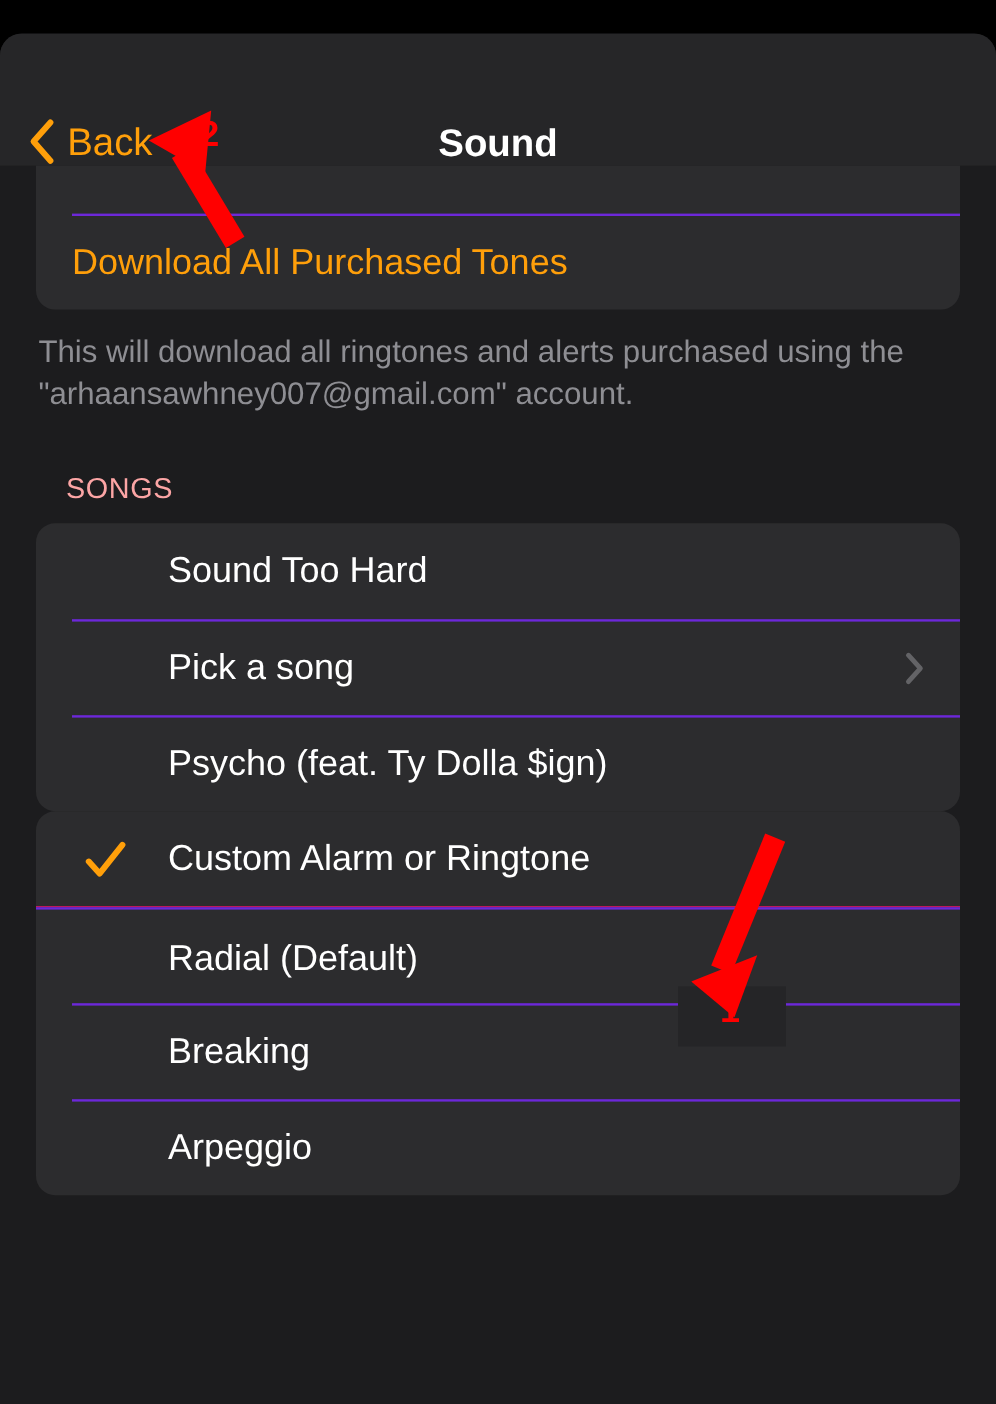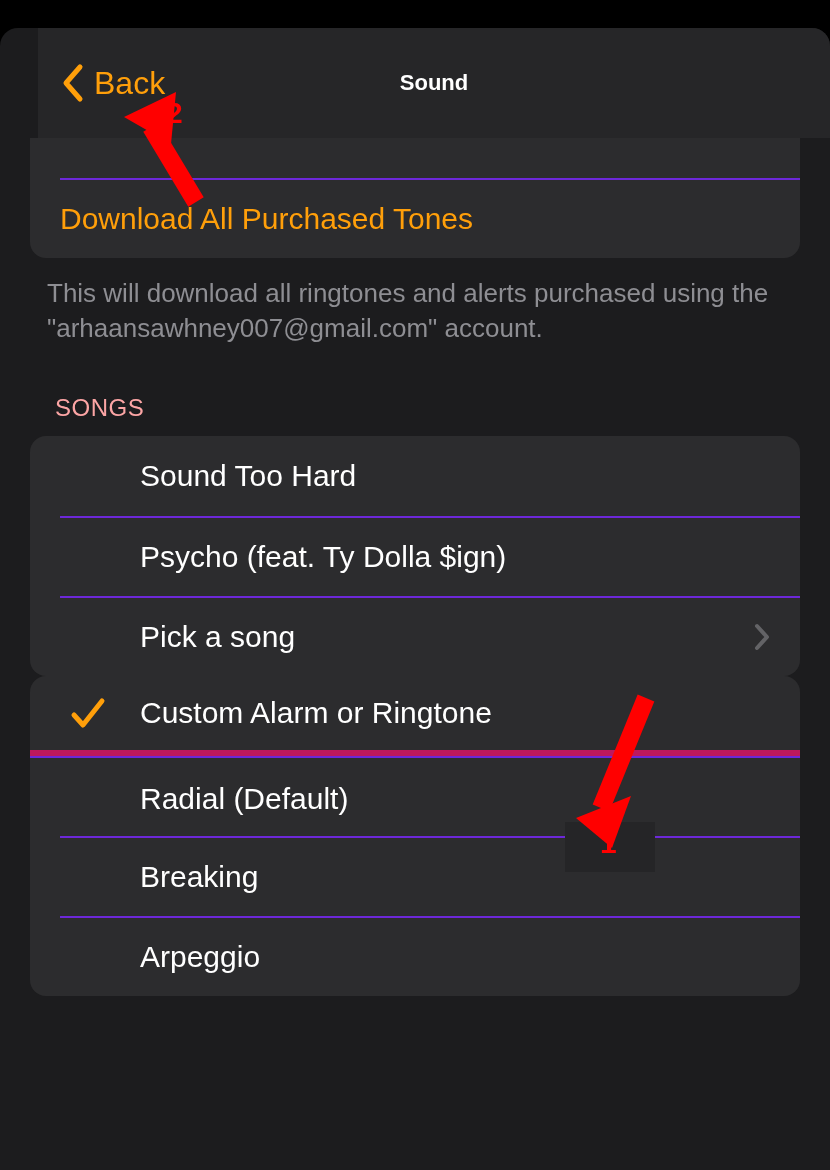--- a/index.html
+++ b/index.html
@@ -23,23 +23,22 @@
       right: 0;
       bottom: 0;
       background: #1c1c1e;
       border-radius: 18px 18px 0 0;
       overflow: hidden;
     }
     .nav-bar {
       height: 110px;
       background: #262628;
       display: flex;
-      align-items: center;
+      align-items: flex-end;
       position: relative;
-      margin-left: 38px;
     }
     .back-button {
       display: flex;
       align-items: center;
       padding-left: 22px;
       color: #ff9f0a;
       font-size: 32px;
       font-weight: 400;
       cursor: pointer;
     }
@@ -47,21 +46,21 @@
       width: 24px;
       height: 40px;
       margin-right: 10px;
     }
     .nav-title {
       position: absolute;
       left: 0;
       right: 0;
       text-align: center;
       color: #fff;
-      font-size: 22px;
+      font-size: 32px;
       font-weight: 600;
       pointer-events: none;
     }
     .scroll-content {
       padding: 0;
     }
     .group {
       background: #2c2c2e;
       margin: 0 30px;
       border-radius: 16px;
@@ -116,31 +115,31 @@
       position: absolute;
       left: 38px;
       width: 40px;
       height: 40px;
       color: #ff9f0a;
     }
     .footer-text {
       color: #8e8e93;
       font-size: 26px;
       line-height: 1.35;
-      padding: 18px 55px 0 47px;
+      padding: 18px 55px 0 32px;
     }
     .section-header {
       color: #fca5a5;
       font-size: 24px;
       font-weight: 400;
       padding: 48px 55px 14px 55px;
       letter-spacing: 0.5px;
     }
     .ringtones-group .row:first-child {
-      border-bottom: 6px solid #be185d;
+      border-bottom: 1px solid #be185d;
     }
     
     .arrow {
       position: absolute;
       pointer-events: none;
     }
     .arrow svg {
       display: block;
     }
     .anno-num {
@@ -198,28 +197,28 @@
         <span>Download All Purchased Tones</span>
       </div>
     </div>
     <div class="footer-text">This will download all ringtones and alerts purchased using the "arhaansawhney007@gmail.com" account.</div>
 
     <div class="section-header">SONGS</div>
     <div class="group">
       <div class="row">
         <span>Sound Too Hard</span>
       </div>
-      <div class="row">
-        <span>Psycho (feat. Ty Dolla $ign)</span>
-      </div>
       <div class="row pick-song">
         <span>Pick a song</span>
         <svg class="chevron-right" viewBox="0 0 16 28">
           <polyline points="3,3 13,14 3,25" fill="none" stroke="#636366" stroke-width="4" stroke-linecap="round" stroke-linejoin="round"></polyline>
         </svg>
+      </div>
+      <div class="row">
+        <span>Psycho (feat. Ty Dolla $ign)</span>
       </div>
     </div>
 
     <div class="group ringtones-group">
       <div class="row">
         <svg class="checkmark" viewBox="0 0 40 40">
           <polyline points="6,22 15,32 34,8" fill="none" stroke="#ff9f0a" stroke-width="5" stroke-linecap="round" stroke-linejoin="round"></polyline>
         </svg>
         <span>Custom Alarm or Ringtone</span>
       </div>

